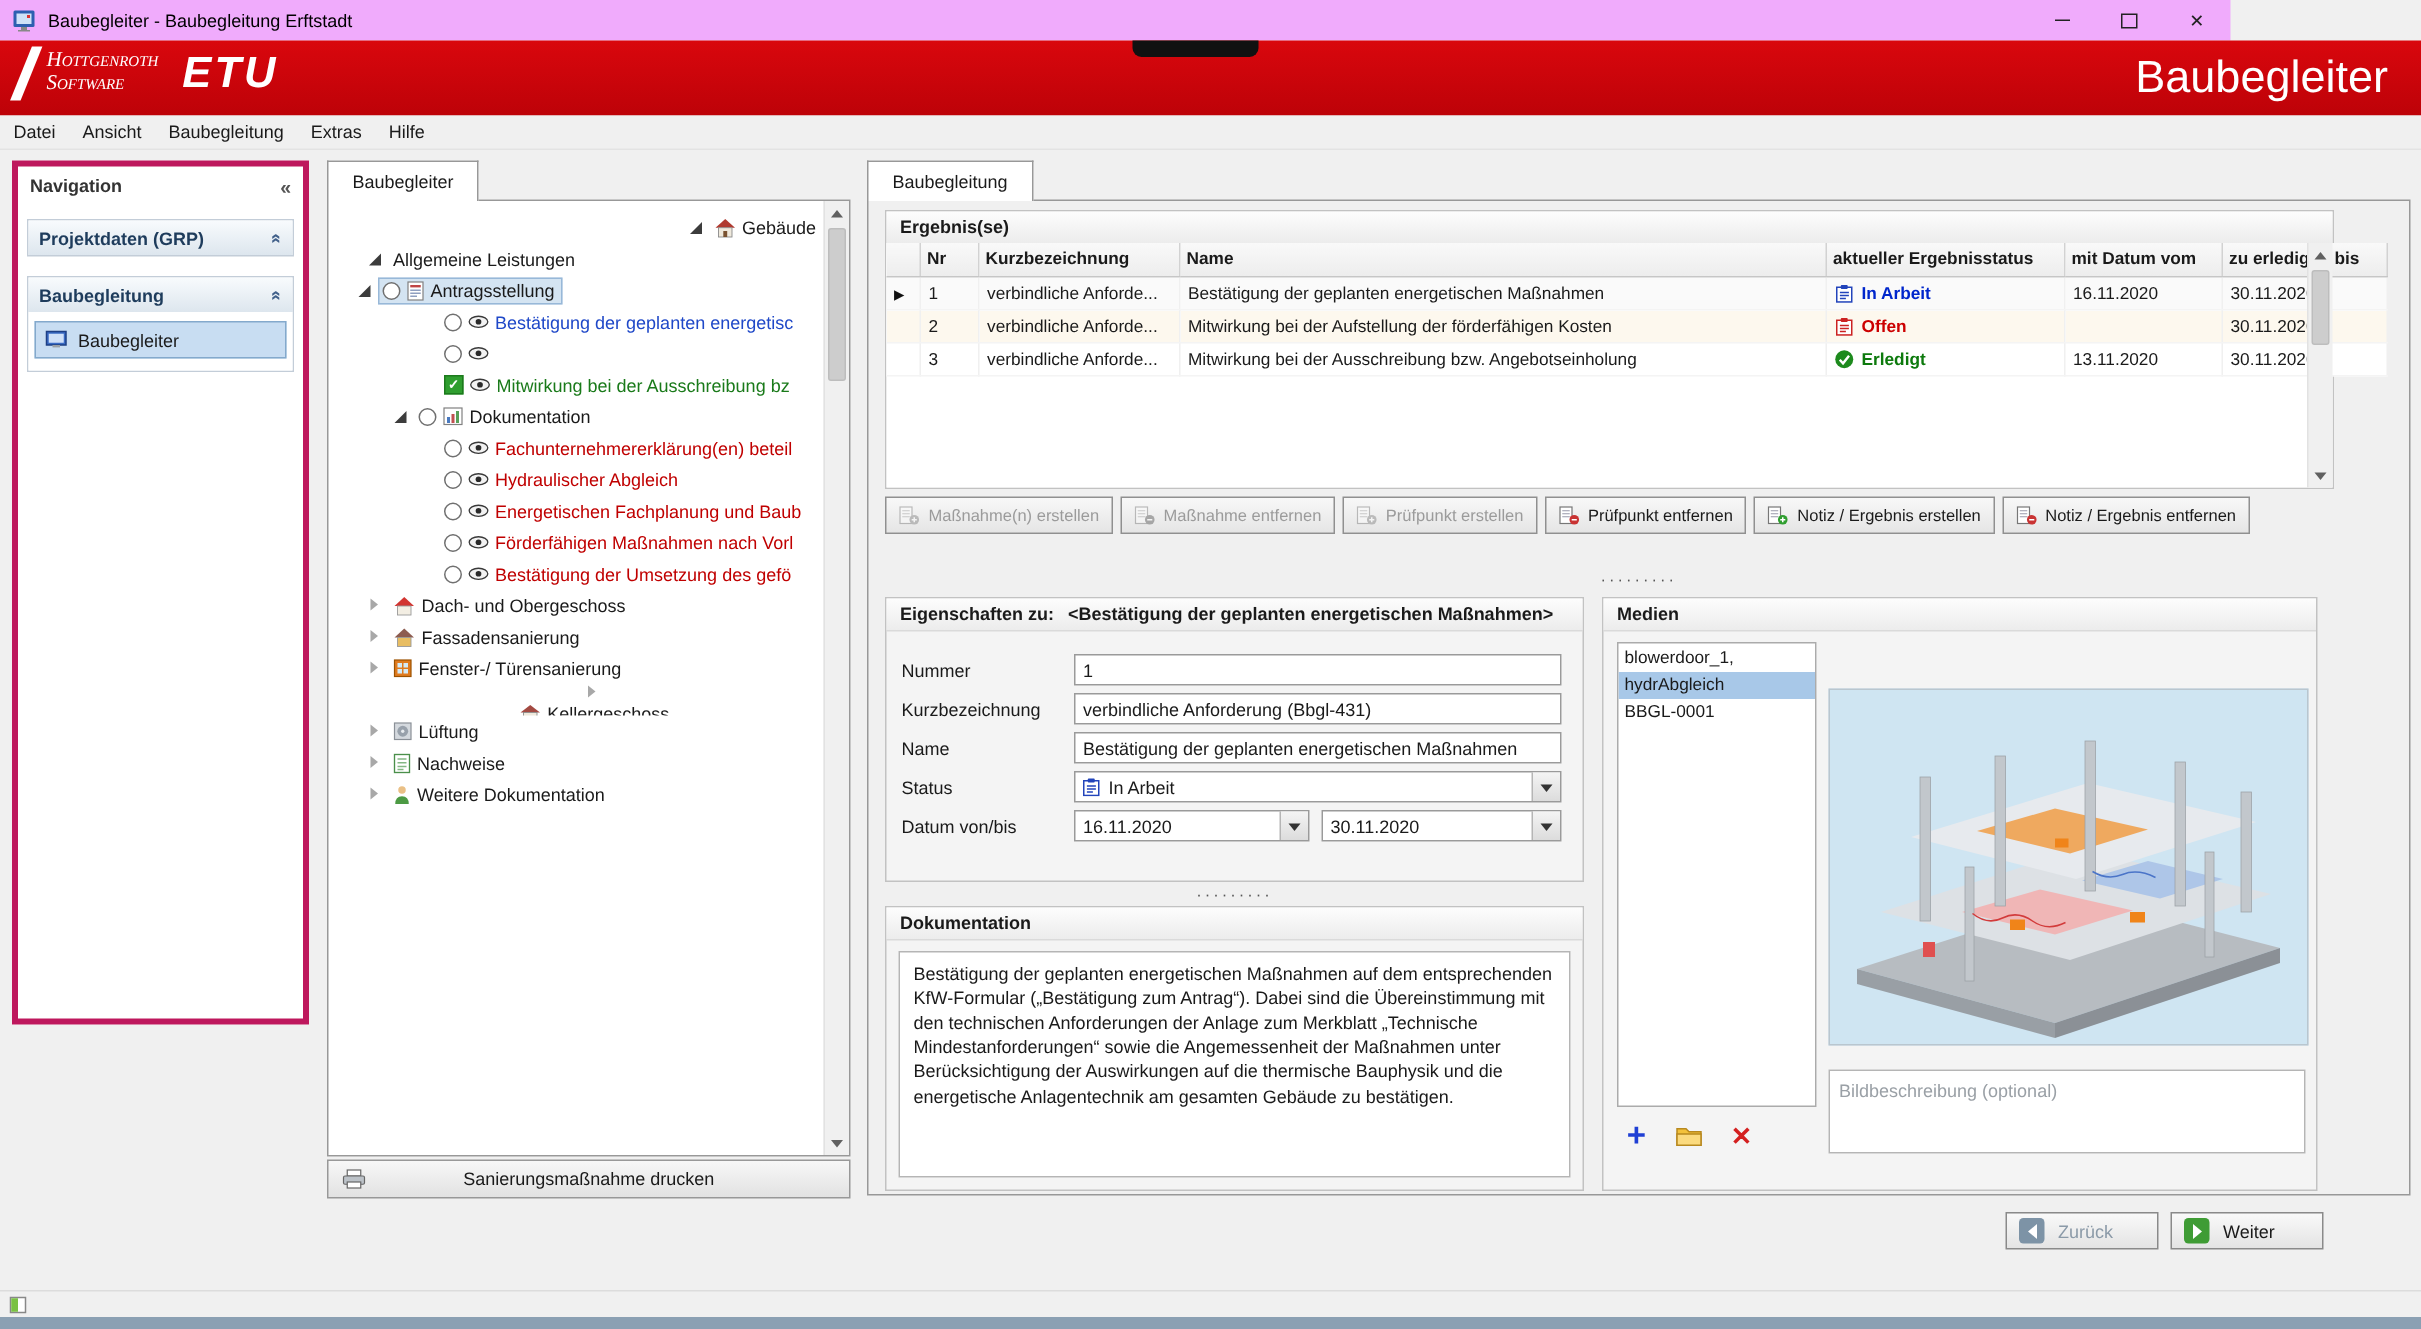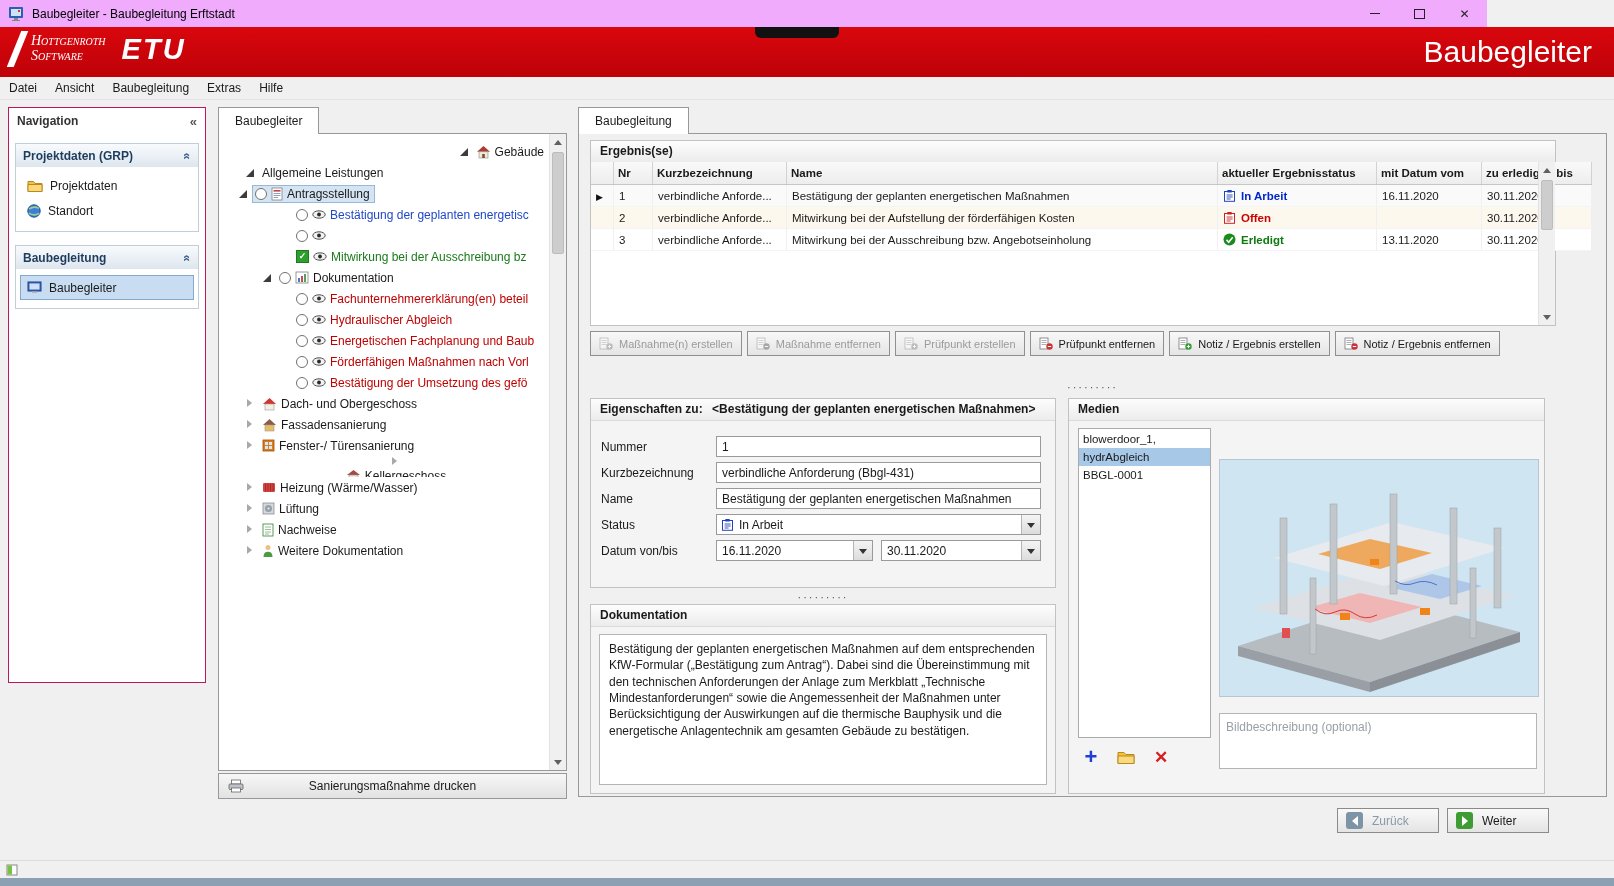--- a/index.html
+++ b/index.html
@@ -24,21 +24,21 @@
   .brand-text{font-family:"Liberation Serif",serif;font-style:italic;font-variant:small-caps;font-size:14px;line-height:1.05;}
   .brand-etu{margin-left:16px;font-weight:bold;font-style:italic;font-size:29px;letter-spacing:2px;}
   .banner-tab{position:absolute;left:755px;top:0;width:84px;height:11px;background:#111;border-radius:0 0 6px 6px;}
   .banner-title{position:absolute;right:22px;top:50%;transform:translateY(-50%);color:#fff;font-size:30px;}
 
   
   .menubar{position:absolute;left:0;top:77px;width:1614px;height:22px;background:#f0f0f0;display:flex;align-items:center;border-bottom:1px solid #e3e3e3;}
   .menu-item{padding:0 9px;line-height:21px;font-size:12px;}
 
   
-  .nav-panel{position:absolute;left:8px;top:107px;width:198px;height:576px;background:#fff;border:1px solid #be185d;box-sizing:border-box;}
+  .nav-panel{position:absolute;left:8px;top:107px;width:198px;height:576px;background:#fff;border:4px solid #be185d;box-sizing:border-box;}
   .nav-header{height:26px;display:flex;align-items:center;justify-content:space-between;padding:0 8px;font-weight:bold;color:#333;}
   .chev-left{font-size:13px;color:#555;}
   .nav-groups{padding:9px 6px;display:flex;flex-direction:column;gap:13px;}
   .nav-group{border:1px solid #c3cdd8;}
   .nav-group-header{height:23px;display:flex;align-items:center;justify-content:space-between;padding:0 7px;
       background:linear-gradient(#f8fbfd,#dde6ee);font-weight:bold;color:#1e3c5c;}
   .chev-up{display:inline-block;transform:rotate(90deg);color:#41608a;font-size:12px;}
   .nav-group-body{background:#fff;padding:6px 4px 8px;}
   .nav-item{height:23px;display:flex;align-items:center;gap:7px;padding:0 6px;border:1px solid transparent;}
   .nav-item.selected{background:#c8ddf2;border:1px solid #84a9cc;}
@@ -215,40 +215,20 @@
     <div class="nav-header">
       <span>Navigation</span>
       <span class="chev-left">«</span>
     </div>
     <div class="nav-groups">
         <div class="nav-group">
           <div class="nav-group-header">
             <span>Projektdaten (GRP)</span>
             <span class="chev-up">«</span>
           </div>
-          <div class="nav-group-body">
-            <div class="nav-item">
-              <span class="ic">
-                <svg width="16" height="13" viewBox="0 0 16 13">
-                  <path d="M1 2.5h5.5l1.5 2H15v8H1z" fill="#f5c33b" stroke="#b8891f"></path>
-                  <path d="M1 5.5h14v7H1z" fill="#fcd879" stroke="#b8891f"></path>
-                </svg>
-              </span>
-              <span>Projektdaten</span>
-            </div>
-            <div class="nav-item">
-              <span class="ic">
-                <svg width="14" height="14" viewBox="0 0 14 14">
-                  <circle cx="7" cy="7" r="6.2" fill="#3d7edb" stroke="#1d4f9e"></circle>
-                  <path d="M2.2 5q4.8-3.4 9.6-.6M1.8 9.2q5 3.2 10.4.2" stroke="#9fd37e" stroke-width="1.6" fill="none"></path>
-                </svg>
-              </span>
-              <span>Standort</span>
-            </div>
-          </div>
         </div>
         <div class="nav-group">
           <div class="nav-group-header">
             <span>Baubegleitung</span>
             <span class="chev-up">«</span>
           </div>
           <div class="nav-group-body">
             <div class="nav-item selected">
               <span class="ic">
                 <svg width="15" height="13" viewBox="0 0 15 13">
@@ -465,32 +445,20 @@
             <span class="exp exp-closed"></span>
             <span class="tree-inner">
               <span class="ic">
                 <svg width="15" height="14" viewBox="0 0 15 14">
                   <polygon points="7.5,1 14,6 1,6" fill="#a34a42"></polygon>
                   <rect x="3" y="6" width="9" height="4" fill="#efe9dc" stroke="#8a8a8a" stroke-width="0.6"></rect>
                   <rect x="3" y="10" width="9" height="3" fill="#6f5540"></rect>
                 </svg>
               </span>
               <span class="tree-label">Kellergeschoss</span>
-            </span>
-          </div>
-          <div class="tree-row" style="padding-left: 25px;">
-            <span class="exp exp-closed"></span>
-            <span class="tree-inner">
-              <span class="ic">
-                <svg width="14" height="13" viewBox="0 0 14 13">
-                  <rect x="1" y="2" width="12" height="9" rx="1.2" fill="#d64541"></rect>
-                  <path d="M3.6 2.6v7.8M6.1 2.6v7.8M8.6 2.6v7.8M11.1 2.6v7.8" stroke="#9e2b28" stroke-width="1"></path>
-                </svg>
-              </span>
-              <span class="tree-label">Heizung (Wärme/Wasser)</span>
             </span>
           </div>
           <div class="tree-row" style="padding-left: 25px;">
             <span class="exp exp-closed"></span>
             <span class="tree-inner">
               <span class="ic">
                 <svg width="13" height="13" viewBox="0 0 13 13">
                   <rect x="1" y="1" width="11" height="11" fill="#d4d9de" stroke="#8a9097" stroke-width="0.8"></rect>
                   <circle cx="6.5" cy="6.5" r="3.6" fill="#98a1ab"></circle>
                   <circle cx="6.5" cy="6.5" r="1.1" fill="#e8ecef"></circle>

